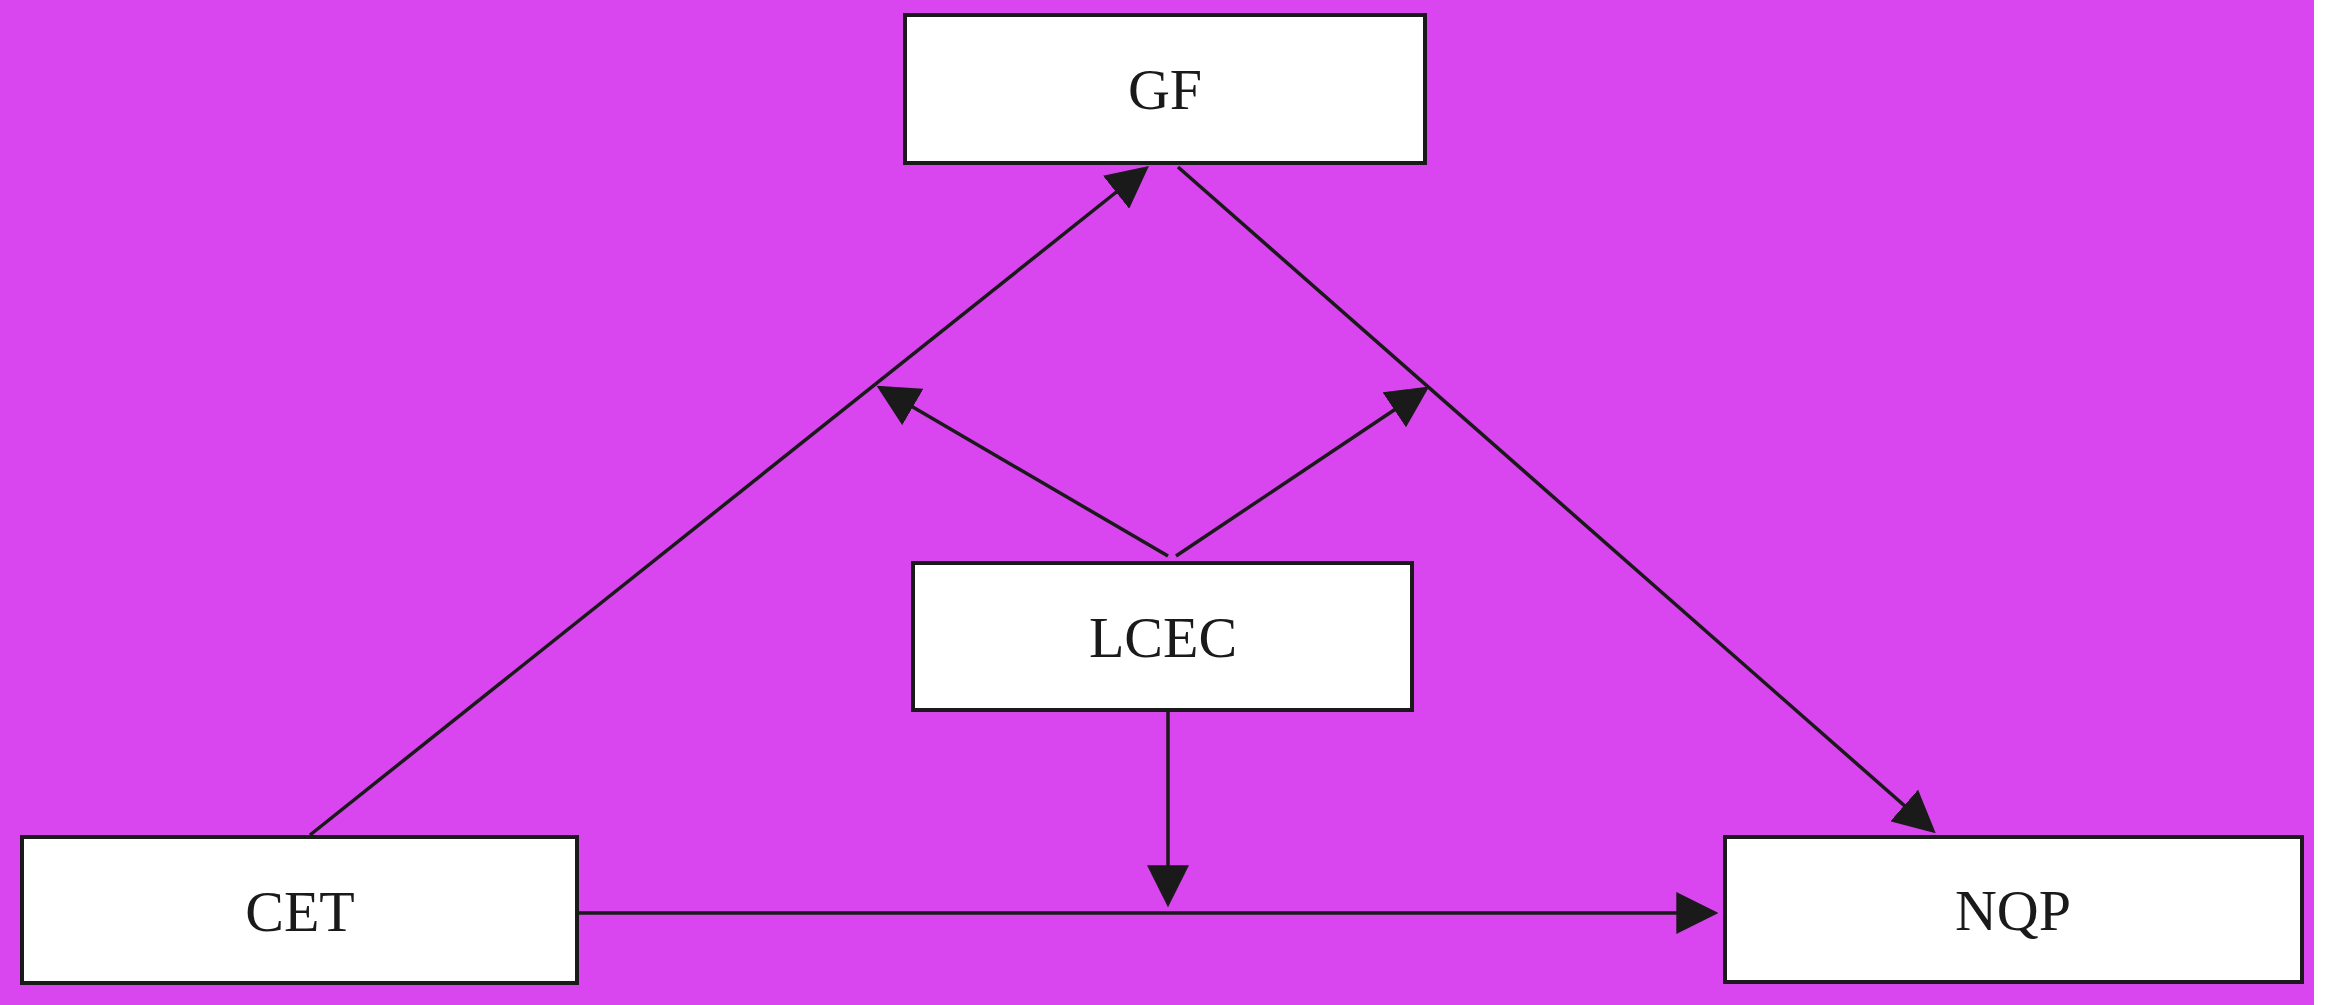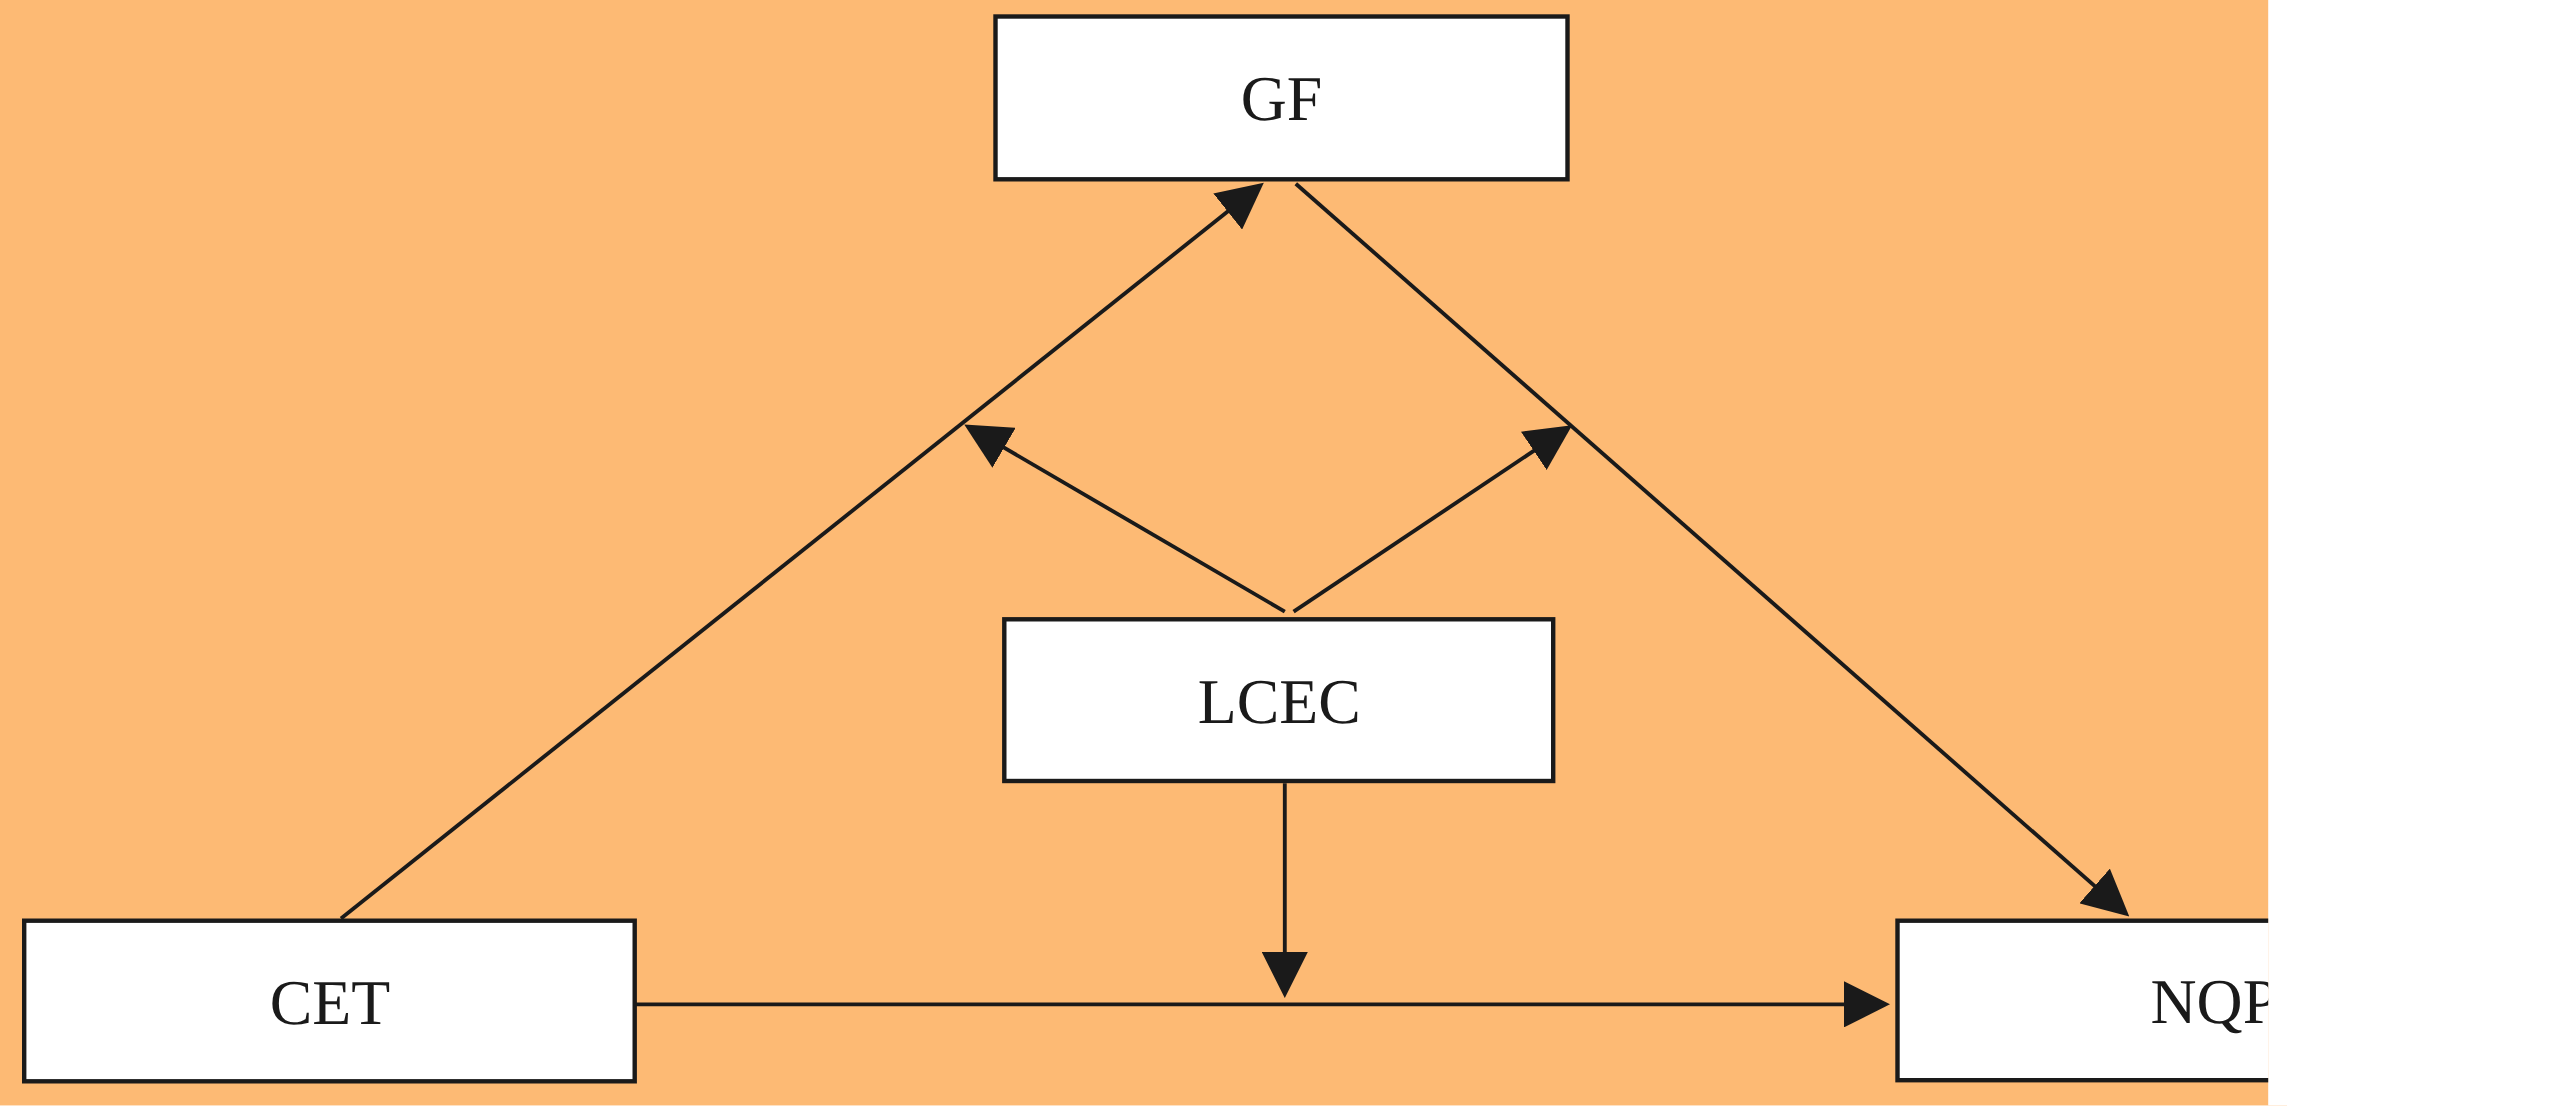--- a/index.html
+++ b/index.html
@@ -3,23 +3,23 @@
 <meta charset="utf-8">
 <style>
   html, body {
     margin: 0;
     padding: 0;
     background: #ffffff;
     font-family: "Liberation Serif", "DejaVu Serif", serif;
   }
   .canvas {
     position: relative;
-    width: 2062px;
+    width: 2314px;
     height: 1005px;
-    background: #fdba74;
+    background: #d946ef;
     overflow: hidden;
   }
   svg { display: block; }
   .node-rect {
     fill: #ffffff;
     stroke: #1a1a1a;
     stroke-width: 4;
   }
   .edge {
     stroke: #1a1a1a;

